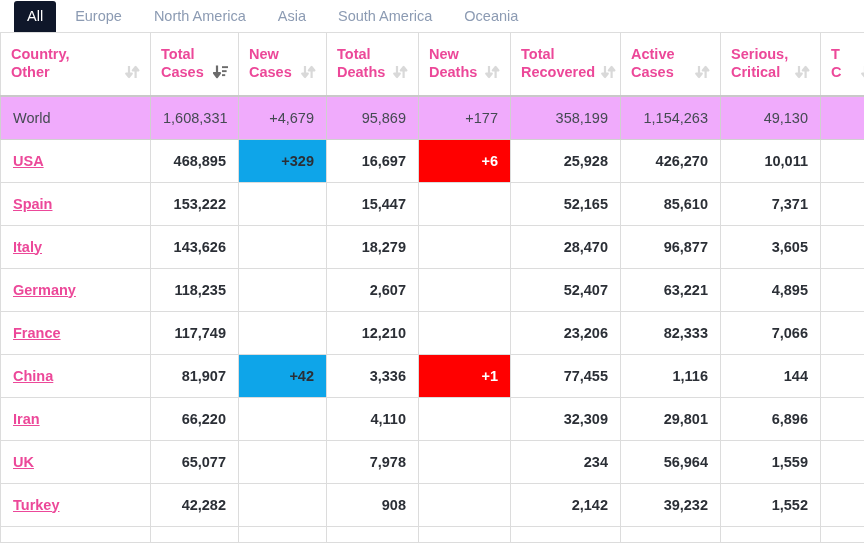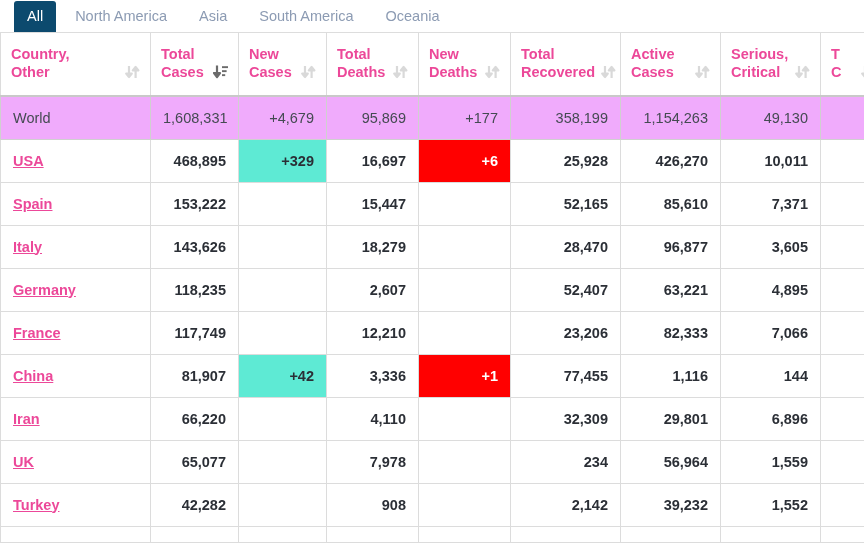--- a/index.html
+++ b/index.html
@@ -24,21 +24,21 @@
     font-size: 14.5px;
     line-height: 1;
     padding: 8px 13px 9px 13px;
     color: #8c9bb3;
     white-space: nowrap;
     cursor: pointer;
     border-radius: 3px 3px 0 0;
     margin-right: 6px;
   }
   .tab.active {
-    background: #0c4a6e;
+    background: #0f172a;
     color: #ffffff;
   }
 
   
   #tablewrap {
     width: 864px;
     height: 513px;
     overflow: hidden;
     position: relative;
   }
@@ -121,31 +121,32 @@
     background: #f0abfc;
     font-weight: normal;
     color: #444a52;
     border-color: #d0d0d0;
   }
   tr.world td.country {
     color: #444a52;
     font-weight: normal;
   }
 
-  td.hl-yellow { background: #5eead4; }
+  td.hl-yellow { background: #0ea5e9; }
   td.hl-red { background: #ff0000; color: #ffffff; }
 
   
   tr.partial td { height: 16px; overflow: hidden; }
 </style>
 </head>
 <body>
 
 <div id="tabbar">
     <div class="tab active">All</div>
+    <div class="tab">Europe</div>
     <div class="tab">North America</div>
     <div class="tab">Asia</div>
     <div class="tab">South America</div>
     <div class="tab">Oceania</div>
   </div>
 
 <div id="tablewrap">
   <table>
     <colgroup>
       <col class="c0">

